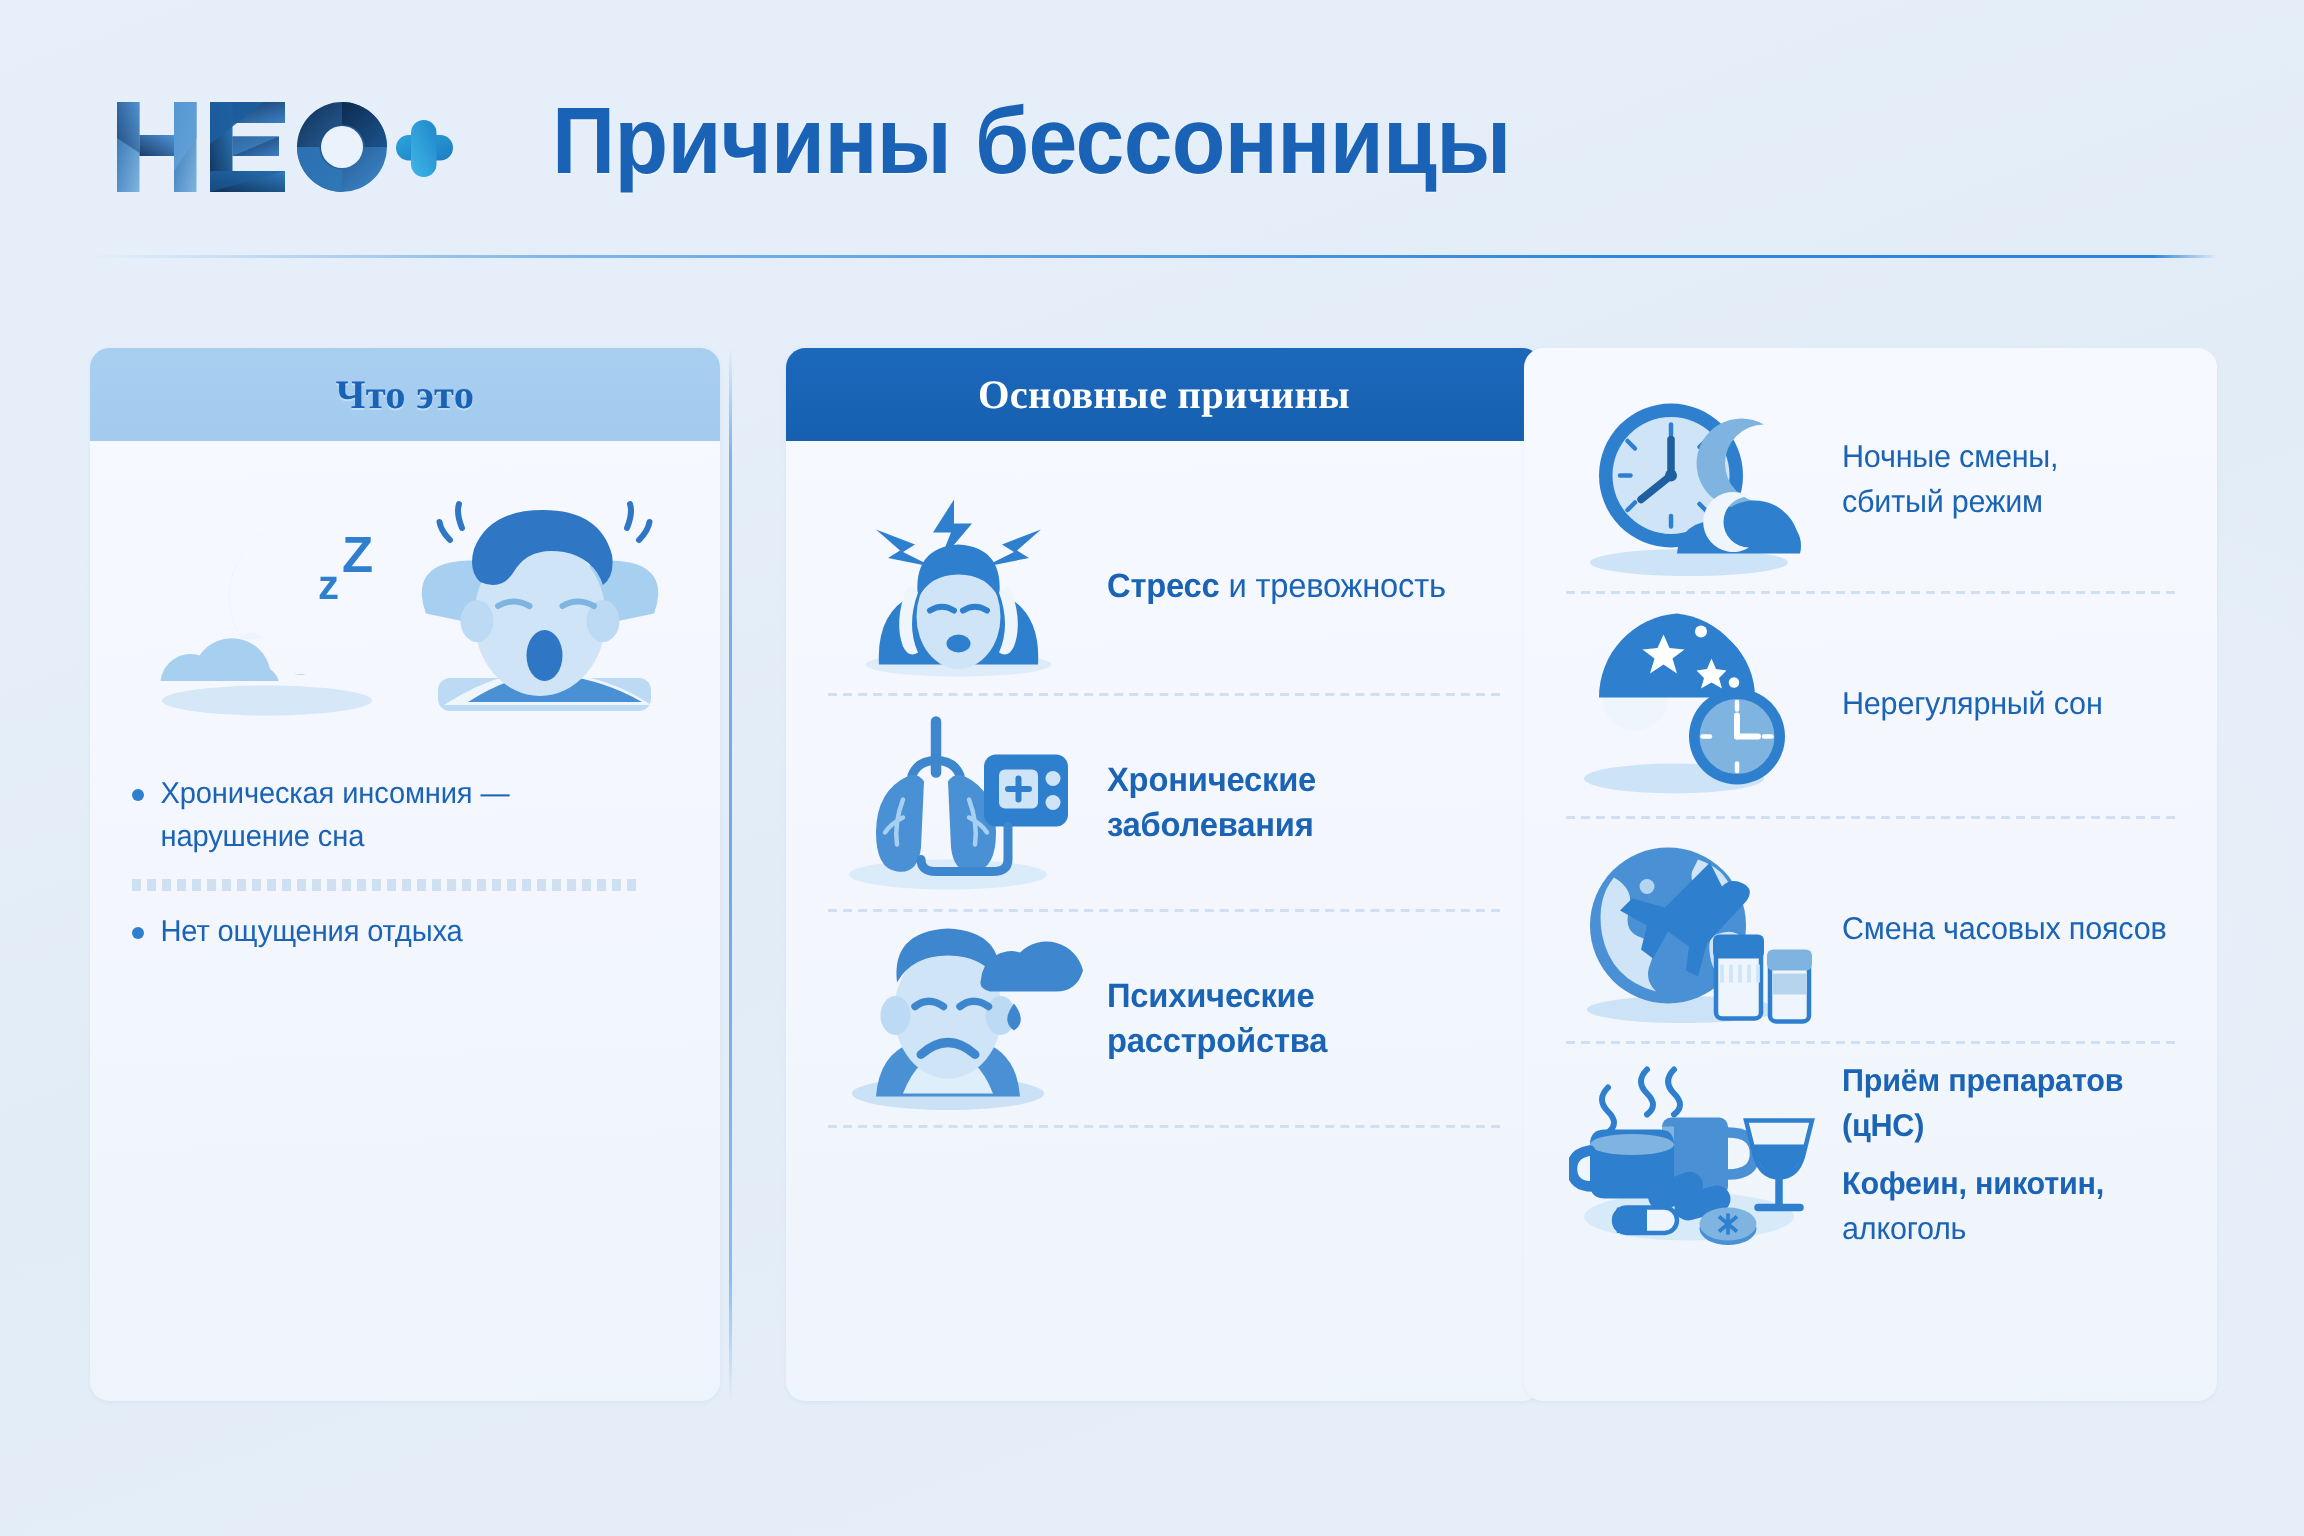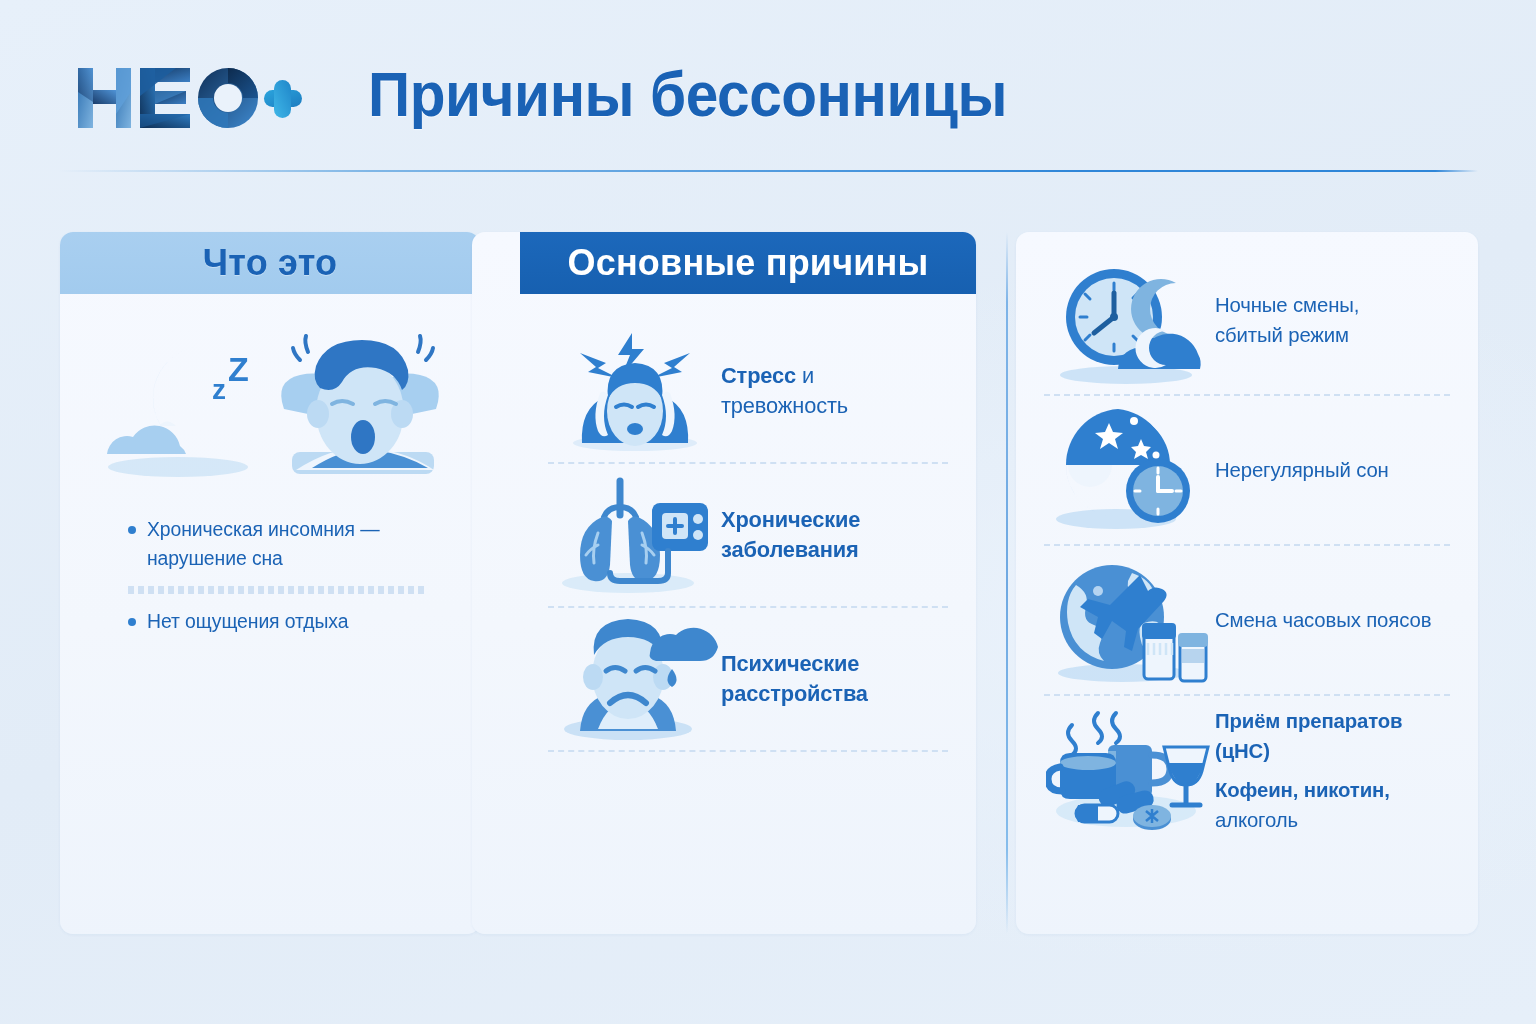--- a/index.html
+++ b/index.html
@@ -65,32 +65,33 @@
     height: 702px;
     border-radius: 13px;
     background: linear-gradient(178deg, #f6f9ff 0%, #f3f7fd 55%, #eef4fc 100%);
     box-shadow: 0 1px 3px rgba(110,150,195,0.09);
     overflow: hidden;
     display: flex;
     flex-direction: column;
   }
 
   #col-1 { left: 60px;   width: 420px; }
-  #col-2 { left: 472px;  width: 504px; padding-left: 48px; }
+  #col-2 { left: 524px;  width: 504px; }
   #col-3 { left: 1016px; width: 462px; }
 
   .col-head {
     height: 62px;
     flex: 0 0 62px;
     display: flex;
     align-items: center;
     justify-content: center;
-    font-size: 36px;
+    font-size: 27px;
     font-weight: bold;
     letter-spacing: 0.2px;
+    font-family: Liberation Serif, serif;
   }
   .col-head.light {
     background: linear-gradient(180deg, #a9cff0 0%, #a2cbee 100%);
     color: #1a62b5;
     text-shadow: 0 1px 0 rgba(255,255,255,0.35);
   }
   .col-head.dark {
     background: linear-gradient(180deg, #1c68bb 0%, #1760b0 100%);
     color: #ffffff;
   }
@@ -115,21 +116,20 @@
   #hero-art {
     position: absolute;
     left: 0; top: 10px;
     width: 420px; height: 190px;
   }
 
   #bullet-list {
     position: absolute;
     left: 0; top: 208px;
     width: 388px;
-    padding-left: 40px;
   }
   .bullet-row {
     position: relative;
     padding: 0 24px 0 28px;
   }
   .bullet-row .b-inner {
     display: flex;
     align-items: flex-start;
     gap: 11px;
     padding: 13px 0 13px 0;
@@ -158,21 +158,21 @@
 
   
   .icon-rows {
     position: absolute;
     left: 0; top: 0;
     width: 100%;
   }
   .icon-row {
     display: flex;
     align-items: center;
-    gap: 1px;
+    gap: 14px;
     padding: 0 26px 0 30px;
   }
   .icon-box {
     flex: 0 0 auto;
     display: flex;
     align-items: center;
     justify-content: center;
   }
   .row-label {
     font-size: 21px;

